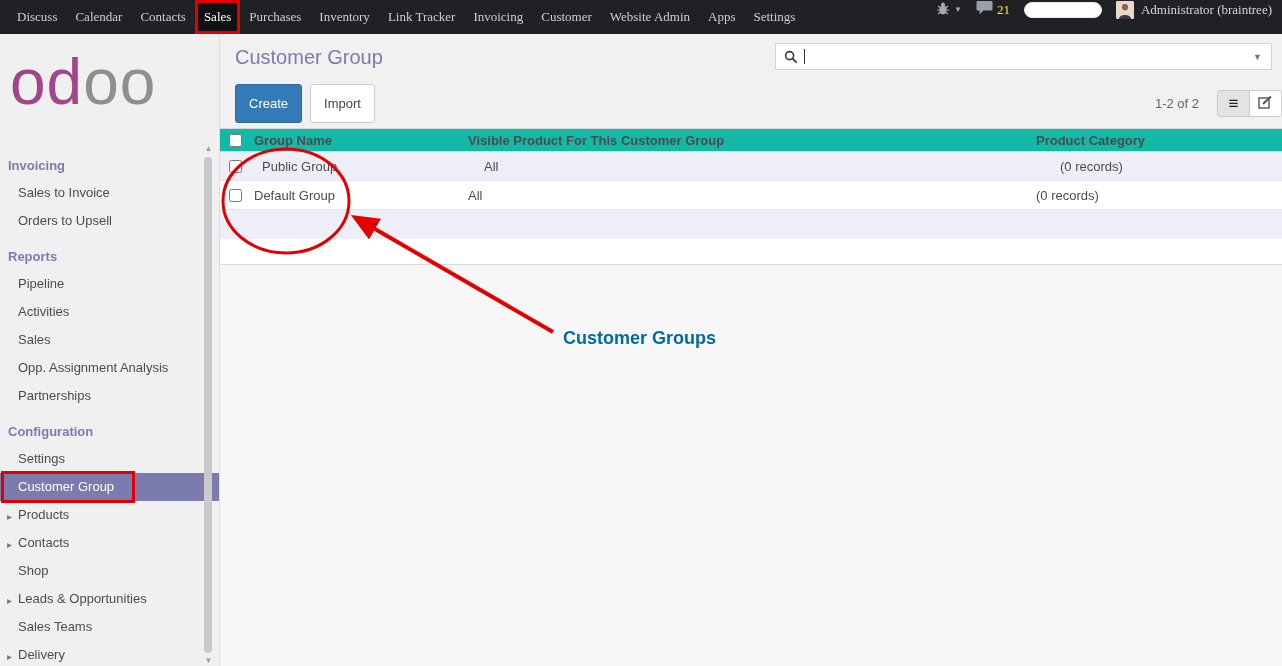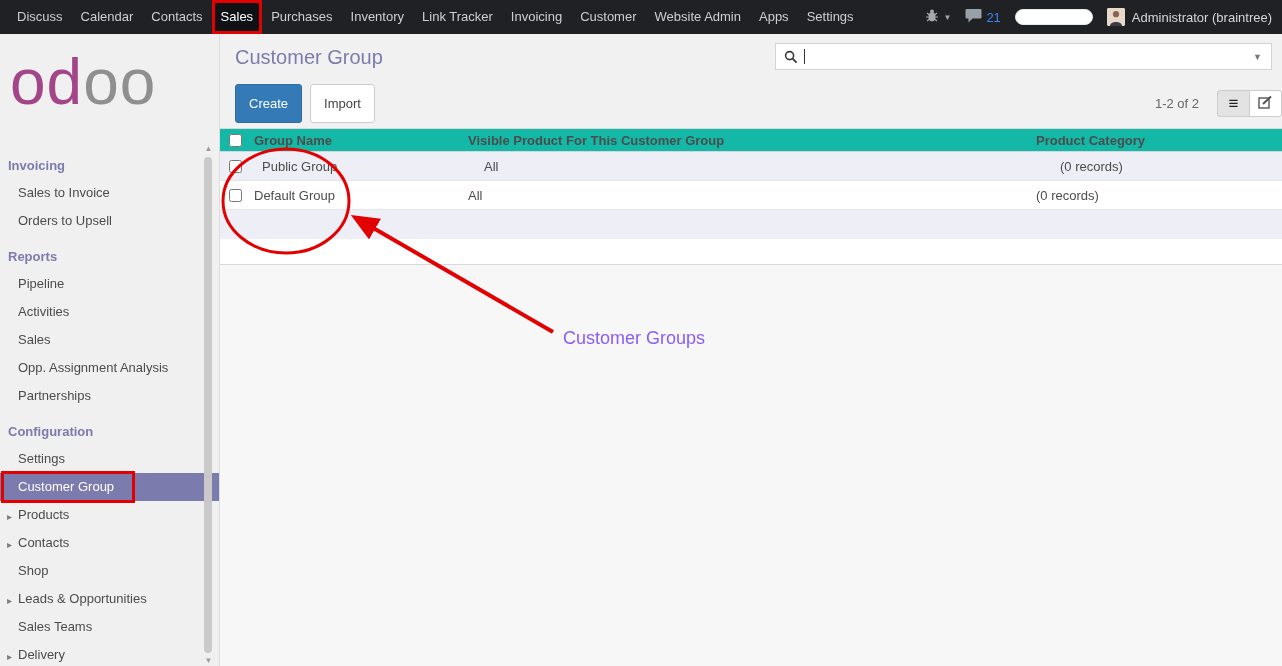--- a/index.html
+++ b/index.html
@@ -1,27 +1,27 @@
 <!DOCTYPE html>
 <html><head>
 <meta charset="utf-8">
 <style>
   *{box-sizing:border-box;margin:0;padding:0;}
   html,body{width:1282px;height:666px;overflow:hidden;}
   body{position:relative;font-family:"Liberation Sans",sans-serif;background:#f7f7f7;}
 
   
-  .topbar{position:absolute;top:0;left:0;width:1282px;height:34px;background:#1f2125;display:flex;align-items:center;z-index:10;}
+  .topbar{position:absolute;top:0;left:0;width:1282px;height:34px;background:#1f2125;display:flex;align-items:flex-start;z-index:10;font-family:Liberation Serif, serif;}
   .menu{display:flex;height:34px;padding-left:8px;}
   .menu-item{padding:0 9px;line-height:34px;font-size:13px;color:#cfcfcf;cursor:pointer;white-space:nowrap;}
   .menu-item.annotated{outline:3px solid #e30000;outline-offset:-3px;background:#101114;color:#ffffff;}
   .topbar-right{margin-left:auto;display:flex;align-items:center;gap:14px;padding-right:10px;}
   .icon-group{display:flex;align-items:center;gap:4px;cursor:pointer;}
   .tb-caret{font-size:8px;color:#a7a7a7;}
-  .msg-count{font-size:13px;color:#3b82f6;}
+  .msg-count{font-size:13px;color:#fde047;}
   .pill{width:78px;height:16px;background:#ffffff;border:1px solid #e8e8e8;border-radius:8px;}
   .user-menu{display:flex;align-items:center;gap:7px;cursor:pointer;}
   .avatar{width:18px;height:18px;border-radius:2px;overflow:hidden;background:#e8d9c8;}
   .username{font-size:13px;color:#d6d6d6;white-space:nowrap;}
 
   
   .sidebar{position:absolute;top:34px;left:0;width:220px;height:632px;background:#f0f0f0;border-right:1px solid #dddddd;}
   .logo{padding:16px 0 0 10px;height:92px;font-size:64px;line-height:1;font-weight:normal;letter-spacing:1px;}
   .logo .lg-1{color:#a24689;}
   .logo .lg-2{color:#8f8f8f;}
@@ -67,21 +67,21 @@
   .t-empty{height:29px;}
   .t-empty.short{height:26px;border-bottom:1px solid #d9d9d9;}
   .stripe{background:#eeeef7;gap:8px;}
   .white{background:#ffffff;}
   .cb-cell{display:flex;justify-content:center;}
   .cb-cell input{width:13px;height:13px;margin:0;cursor:pointer;}
   .cell{padding-left:4px;overflow:hidden;white-space:nowrap;}
 
   
   .overlay{position:absolute;top:0;left:0;width:1282px;height:666px;pointer-events:none;z-index:100;}
-  .callout{position:absolute;left:563px;top:328px;font-size:18px;font-weight:normal;color:#8b5cf6;z-index:100;pointer-events:none;}
+  .callout{position:absolute;left:563px;top:328px;font-size:18px;font-weight:bold;color:#0369a1;z-index:100;pointer-events:none;}
 </style>
 </head>
 <body>
 
 <div class="topbar">
   <div class="menu">
     <div class="menu-item">Discuss</div>
     <div class="menu-item">Calendar</div>
     <div class="menu-item">Contacts</div>
     <div class="menu-item annotated">Sales</div>

